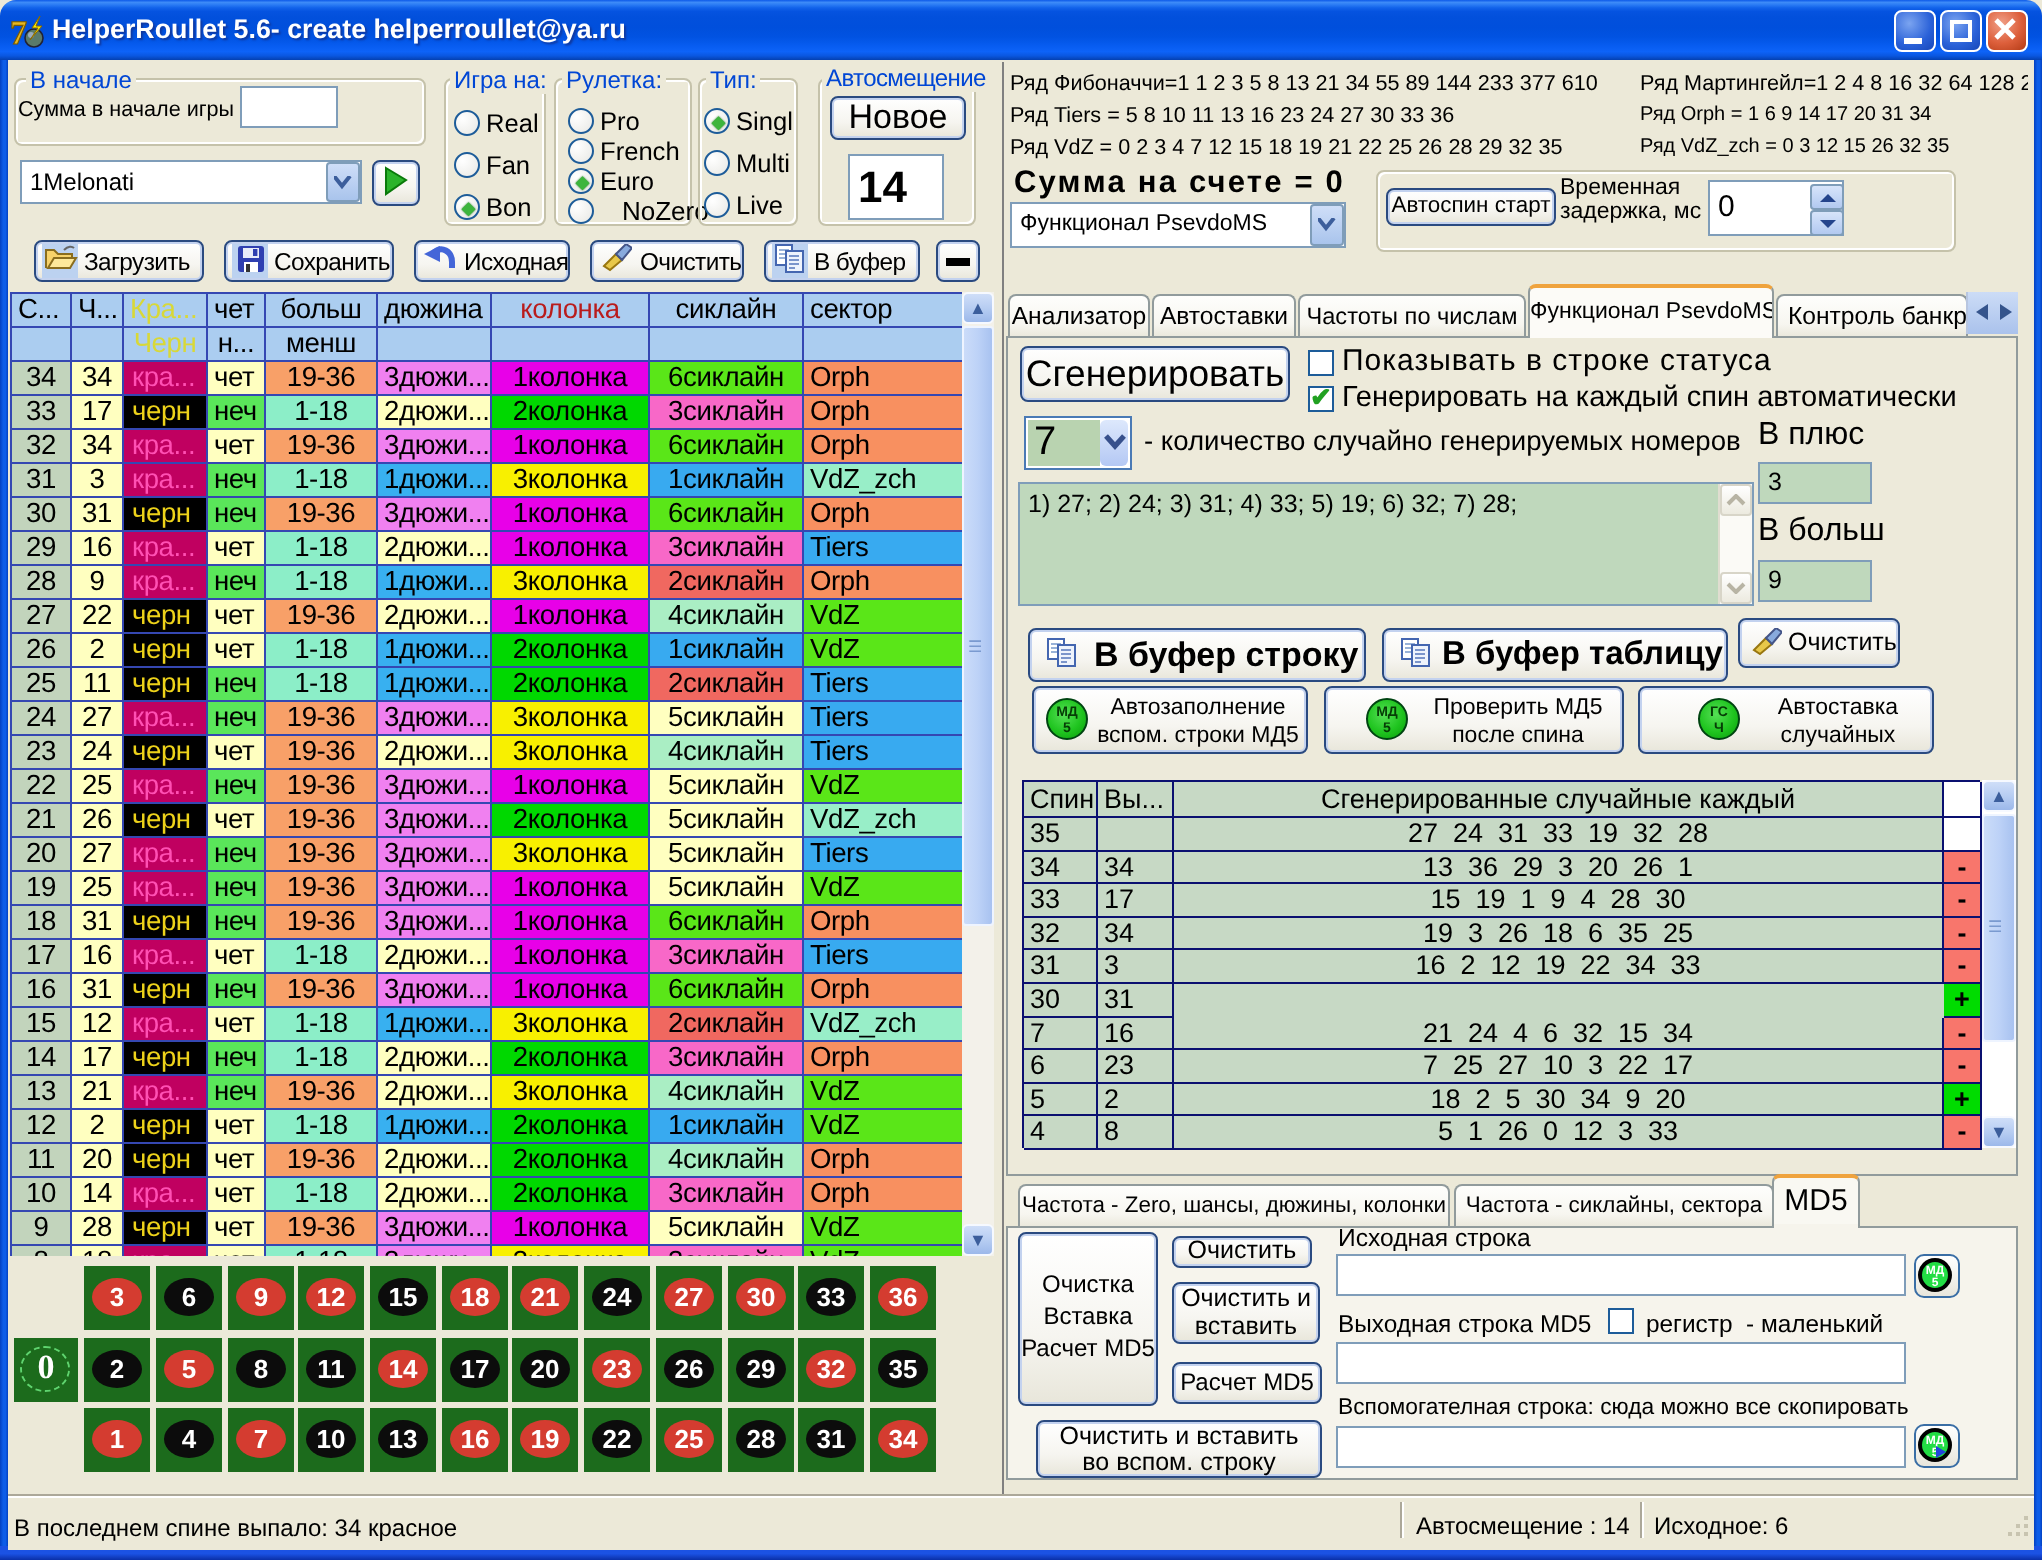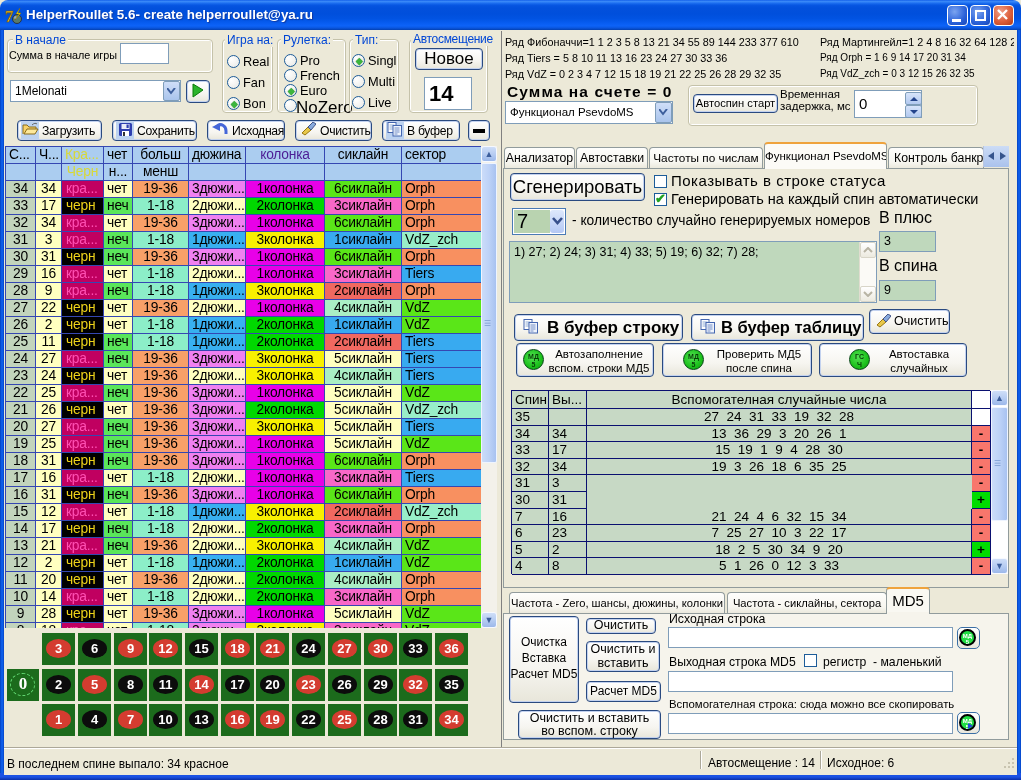--- a/index.html
+++ b/index.html
@@ -108,21 +108,21 @@
 <div class="lbl" style="left:243px;top:96px;font-size:12.8px">Bon</div>
 <div class="grp" style="left:277px;top:39px;width:69px;height:74px"></div>
 <div class="grplbl" style="left:281px;top:33px">Рулетка:</div>
 <div class="radio" style="left:284px;top:54px"></div>
 <div class="lbl" style="left:300px;top:53px;font-size:12.8px">Pro</div>
 <div class="radio" style="left:284px;top:69px"></div>
 <div class="lbl" style="left:300px;top:68px;font-size:12.8px">French</div>
 <div class="radio sel" style="left:284px;top:84px"></div>
 <div class="lbl" style="left:300px;top:83px;font-size:12.8px">Euro</div>
 <div class="radio" style="left:284px;top:99px"></div>
-<div class="lbl" style="left:296px;top:98px;font-size:17px">NoZero</div>
+<div class="lbl" style="left:311px;top:98px;font-size:13px">NoZero</div>
 <div class="grp" style="left:349px;top:39px;width:50px;height:74px"></div>
 <div class="grplbl" style="left:353px;top:33px">Тип:</div>
 <div class="radio sel" style="left:352px;top:54px"></div>
 <div class="lbl" style="left:368px;top:53px;font-size:12.8px">Singl</div>
 <div class="radio" style="left:352px;top:75px"></div>
 <div class="lbl" style="left:368px;top:74px;font-size:12.8px">Multi</div>
 <div class="radio" style="left:352px;top:96px"></div>
 <div class="lbl" style="left:368px;top:95px;font-size:12.8px">Live</div>
 <div class="grp" style="left:409px;top:39px;width:79px;height:74px"></div>
 <div class="grplbl" style="left:411px;top:32px;font-size:12px;letter-spacing:-0.3px">Автосмещение</div>
@@ -184,21 +184,21 @@
 <div class="btn btn2" style="left:468px;top:120px;width:22px;height:21px">
     <div style="position:absolute;left:4px;top:8px;width:12px;height:3.5px;background:#000"></div>
   </div>
 <div id="ltable">
     <div class="lt-cell" style="left:0px;top:0px;width:30px;height:17px;background:#abcdf0;color:#000;text-align:left;padding-left:3px;font-weight:normal;line-height:16px">С...</div>
     <div class="lt-cell" style="left:30px;top:0px;width:26px;height:17px;background:#abcdf0;color:#000;text-align:left;padding-left:3px;font-weight:normal;line-height:16px">Ч...</div>
     <div class="lt-cell" style="left:56px;top:0px;width:42px;height:17px;background:#abcdf0;color:#d8d838;text-align:left;padding-left:3px;font-weight:normal;line-height:16px">Кра...</div>
     <div class="lt-cell" style="left:98px;top:0px;width:29px;height:17px;background:#abcdf0;color:#000;text-align:left;padding-left:3px;font-weight:normal;line-height:16px">чет</div>
     <div class="lt-cell" style="left:127px;top:0px;width:56px;height:17px;background:#abcdf0;color:#000;text-align:center;font-weight:normal;line-height:16px">больш</div>
     <div class="lt-cell" style="left:183px;top:0px;width:57px;height:17px;background:#abcdf0;color:#000;text-align:left;padding-left:3px;font-weight:normal;line-height:16px">дюжина</div>
-    <div class="lt-cell" style="left:240px;top:0px;width:79px;height:17px;background:#abcdf0;color:#4c1d95;text-align:center;font-weight:normal;line-height:16px">колонка</div>
+    <div class="lt-cell" style="left:240px;top:0px;width:79px;height:17px;background:#abcdf0;color:#b91c1c;text-align:center;font-weight:normal;line-height:16px">колонка</div>
     <div class="lt-cell" style="left:319px;top:0px;width:77px;height:17px;background:#abcdf0;color:#000;text-align:center;font-weight:normal;line-height:16px">сиклайн</div>
     <div class="lt-cell" style="left:396px;top:0px;width:80px;height:17px;background:#abcdf0;color:#000;text-align:left;padding-left:3px;font-weight:normal;line-height:16px">сектор</div>
     <div class="lt-cell" style="left:0px;top:17px;width:30px;height:17px;background:#abcdf0;color:#000;text-align:center;font-weight:normal;line-height:16px"></div>
     <div class="lt-cell" style="left:30px;top:17px;width:26px;height:17px;background:#abcdf0;color:#000;text-align:center;font-weight:normal;line-height:16px"></div>
     <div class="lt-cell" style="left:56px;top:17px;width:42px;height:17px;background:#abcdf0;color:#d8d838;text-align:center;font-weight:normal;line-height:16px">Черн</div>
     <div class="lt-cell" style="left:98px;top:17px;width:29px;height:17px;background:#abcdf0;color:#000;text-align:center;font-weight:normal;line-height:16px">н...</div>
     <div class="lt-cell" style="left:127px;top:17px;width:56px;height:17px;background:#abcdf0;color:#000;text-align:center;font-weight:normal;line-height:16px">менш</div>
     <div class="lt-cell" style="left:183px;top:17px;width:57px;height:17px;background:#abcdf0;color:#000;text-align:center;font-weight:normal;line-height:16px"></div>
     <div class="lt-cell" style="left:240px;top:17px;width:79px;height:17px;background:#abcdf0;color:#000;text-align:center;font-weight:normal;line-height:16px"></div>
     <div class="lt-cell" style="left:319px;top:17px;width:77px;height:17px;background:#abcdf0;color:#000;text-align:center;font-weight:normal;line-height:16px"></div>
@@ -620,21 +620,21 @@
 <div class="abs" style="left:514px;top:210px;width:36px;height:23px;background:#b9d3b0;z-index:6;font-size:20px;padding-left:3px;line-height:23px">7</div>
 <div class="abs" style="left:550px;top:210px;width:14px;height:23px;border-radius:3px;z-index:6;
 background:linear-gradient(180deg,#dde8fc,#b4c8f4);text-align:center">
 <svg width="11" height="9" style="display:block;margin:7px auto 0">
       <path d="M1 1 L5.5 6 L10 1" fill="none" stroke="#37508c" stroke-width="2.6"></path>
     </svg>
   </div>
 <div class="lbl" style="left:572px;top:213px;font-size:13.8px;z-index:5">- количество случайно генерируемых номеров</div>
 <div class="lbl" style="left:879px;top:209px;font-size:16px;z-index:5">В плюс</div>
 <div class="gb" style="left:879px;top:231px;width:57px;height:21px;font-size:12.5px;padding-left:4px;line-height:19px;z-index:5">3</div>
-<div class="lbl" style="left:879px;top:257px;font-size:16px;z-index:5">В спина</div>
+<div class="lbl" style="left:879px;top:257px;font-size:16px;z-index:5">В больш</div>
 <div class="gb" style="left:879px;top:280px;width:57px;height:21px;font-size:12.5px;padding-left:4px;line-height:19px;z-index:5">9</div>
 <div class="abs" style="left:509px;top:241px;width:368px;height:62px;background:#bfd8bc;border:1px solid #7f9db9;z-index:5;font-size:12.5px;padding:3px 0 0 4px">1) 27; 2) 24; 3) 31; 4) 33; 5) 19; 6) 32; 7) 28;</div>
 <div class="abs" style="left:859px;top:242px;width:17px;height:60px;background:#fbfaf6;z-index:6;border-left:1px solid #e0ddd0">
 <div style="position:absolute;top:0;width:16px;height:16px;background:linear-gradient(180deg,#fff,#eceadf);border:1px solid #d8d5c8;border-radius:2px">
 <svg width="10" height="6" style="display:block;margin:4px auto 0">
         <path d="M1 5 L5 1 L9 5" fill="none" stroke="#b8b4a4" stroke-width="2"></path>
       </svg>
     </div>
 <div style="position:absolute;bottom:0;width:16px;height:16px;background:linear-gradient(180deg,#fff,#eceadf);border:1px solid #d8d5c8;border-radius:2px">
 <svg width="10" height="6" style="display:block;margin:4px auto 0">
@@ -675,40 +675,41 @@
     <span class="icongrn" style="position:absolute;left:20px;top:5px">МД<br>5</span>
     <span style="position:absolute;left:46px;top:3px;font-size:11.5px;width:100px;text-align:center;line-height:14px;white-space:normal">Проверить МД5<br>после спина</span>
   </div>
 <div class="btn btn2" style="left:819px;top:343px;width:148px;height:34px;z-index:5">
     <span class="icongrn" style="position:absolute;left:29px;top:5px">ГС<br>Ч</span>
     <span style="position:absolute;left:54px;top:3px;font-size:11.5px;width:90px;text-align:center;line-height:14px;white-space:normal">Автоставка<br>случайных</span>
   </div>
 <div class="abs" style="left:511px;top:390px;width:479px;height:184px;background:#c7d9c5;border:1.5px solid #0a1070;z-index:5">
     <div class="rt-cell" style="left:0px;top:0.0px;width:37px;height:18.0px;background:#c7d9c5;text-align:left;padding-left:3px;font-size:13.5px;line-height:18.0px">Спин</div>
     <div class="rt-cell" style="left:37px;top:0.0px;width:38px;height:18.0px;background:#c7d9c5;text-align:left;padding-left:3px;font-size:13.5px;line-height:18.0px">Вы...</div>
-    <div class="rt-cell" style="left:75px;top:0.0px;width:385px;height:18.0px;background:#c7d9c5;text-align:center;padding-left:0px;font-size:13.5px;line-height:18.0px">Вспомогателная случайные числа</div>
+    <div class="rt-cell" style="left:75px;top:0.0px;width:385px;height:18.0px;background:#c7d9c5;text-align:center;padding-left:0px;font-size:13.5px;line-height:18.0px">Сгенерированные случайные каждый</div>
     <div class="rt-cell" style="left:460px;top:0.0px;width:19px;height:18.0px;background:#fff;text-align:left;padding-left:3px;font-size:13.5px;line-height:18.0px"></div>
     <div class="rt-cell" style="left:0px;top:18.0px;width:37px;height:16.6px;background:#c7d9c5;text-align:left;padding-left:3px;font-size:13.5px;line-height:16.6px">35</div>
     <div class="rt-cell" style="left:37px;top:18.0px;width:38px;height:16.6px;background:#c7d9c5;text-align:left;padding-left:3px;font-size:13.5px;line-height:16.6px"></div>
     <div class="rt-cell" style="left:75px;top:18.0px;width:385px;height:16.6px;background:#c7d9c5;text-align:center;padding-left:0px;font-size:13.5px;line-height:16.6px">27&nbsp; 24&nbsp; 31&nbsp; 33&nbsp; 19&nbsp; 32&nbsp; 28</div>
     <div class="rt-cell" style="left:460px;top:18.0px;width:19px;height:16.6px;background:#fff;text-align:center;padding-left:0px;font-size:13.5px;line-height:16.6px"><b></b></div>
     <div class="rt-cell" style="left:0px;top:34.6px;width:37px;height:16.6px;background:#c7d9c5;text-align:left;padding-left:3px;font-size:13.5px;line-height:16.6px">34</div>
     <div class="rt-cell" style="left:37px;top:34.6px;width:38px;height:16.6px;background:#c7d9c5;text-align:left;padding-left:3px;font-size:13.5px;line-height:16.6px">34</div>
     <div class="rt-cell" style="left:75px;top:34.6px;width:385px;height:16.6px;background:#c7d9c5;text-align:center;padding-left:0px;font-size:13.5px;line-height:16.6px">13&nbsp; 36&nbsp; 29&nbsp; 3&nbsp; 20&nbsp; 26&nbsp; 1</div>
     <div class="rt-cell" style="left:460px;top:34.6px;width:19px;height:16.6px;background:#f8766c;text-align:center;padding-left:0px;font-size:13.5px;line-height:16.6px"><b>-</b></div>
     <div class="rt-cell" style="left:0px;top:51.2px;width:37px;height:16.6px;background:#c7d9c5;text-align:left;padding-left:3px;font-size:13.5px;line-height:16.6px">33</div>
     <div class="rt-cell" style="left:37px;top:51.2px;width:38px;height:16.6px;background:#c7d9c5;text-align:left;padding-left:3px;font-size:13.5px;line-height:16.6px">17</div>
     <div class="rt-cell" style="left:75px;top:51.2px;width:385px;height:16.6px;background:#c7d9c5;text-align:center;padding-left:0px;font-size:13.5px;line-height:16.6px">15&nbsp; 19&nbsp; 1&nbsp; 9&nbsp; 4&nbsp; 28&nbsp; 30</div>
     <div class="rt-cell" style="left:460px;top:51.2px;width:19px;height:16.6px;background:#f8766c;text-align:center;padding-left:0px;font-size:13.5px;line-height:16.6px"><b>-</b></div>
     <div class="rt-cell" style="left:0px;top:67.8px;width:37px;height:16.6px;background:#c7d9c5;text-align:left;padding-left:3px;font-size:13.5px;line-height:16.6px">32</div>
     <div class="rt-cell" style="left:37px;top:67.8px;width:38px;height:16.6px;background:#c7d9c5;text-align:left;padding-left:3px;font-size:13.5px;line-height:16.6px">34</div>
     <div class="rt-cell" style="left:75px;top:67.8px;width:385px;height:16.6px;background:#c7d9c5;text-align:center;padding-left:0px;font-size:13.5px;line-height:16.6px">19&nbsp; 3&nbsp; 26&nbsp; 18&nbsp; 6&nbsp; 35&nbsp; 25</div>
     <div class="rt-cell" style="left:460px;top:67.8px;width:19px;height:16.6px;background:#f8766c;text-align:center;padding-left:0px;font-size:13.5px;line-height:16.6px"><b>-</b></div>
     <div class="rt-cell" style="left:0px;top:84.4px;width:37px;height:16.6px;background:#c7d9c5;text-align:left;padding-left:3px;font-size:13.5px;line-height:16.6px">31</div>
     <div class="rt-cell" style="left:37px;top:84.4px;width:38px;height:16.6px;background:#c7d9c5;text-align:left;padding-left:3px;font-size:13.5px;line-height:16.6px">3</div>
+    <div class="rt-cell" style="left:75px;top:84.4px;width:385px;height:16.6px;background:#c7d9c5;text-align:center;padding-left:0px;font-size:13.5px;line-height:16.6px">16&nbsp; 2&nbsp; 12&nbsp; 19&nbsp; 22&nbsp; 34&nbsp; 33</div>
     <div class="rt-cell" style="left:460px;top:84.4px;width:19px;height:16.6px;background:#f8766c;text-align:center;padding-left:0px;font-size:13.5px;line-height:16.6px"><b>-</b></div>
     <div class="rt-cell" style="left:0px;top:101.0px;width:37px;height:16.6px;background:#c7d9c5;text-align:left;padding-left:3px;font-size:13.5px;line-height:16.6px">30</div>
     <div class="rt-cell" style="left:37px;top:101.0px;width:38px;height:16.6px;background:#c7d9c5;text-align:left;padding-left:3px;font-size:13.5px;line-height:16.6px">31</div>
     <div class="rt-cell" style="left:460px;top:101.0px;width:19px;height:16.6px;background:#00dc00;text-align:center;padding-left:0px;font-size:13.5px;line-height:16.6px"><b>+</b></div>
     <div class="rt-cell" style="left:0px;top:117.6px;width:37px;height:16.6px;background:#c7d9c5;text-align:left;padding-left:3px;font-size:13.5px;line-height:16.6px">7</div>
     <div class="rt-cell" style="left:37px;top:117.6px;width:38px;height:16.6px;background:#c7d9c5;text-align:left;padding-left:3px;font-size:13.5px;line-height:16.6px">16</div>
     <div class="rt-cell" style="left:75px;top:117.6px;width:385px;height:16.6px;background:#c7d9c5;text-align:center;padding-left:0px;font-size:13.5px;line-height:16.6px">21&nbsp; 24&nbsp; 4&nbsp; 6&nbsp; 32&nbsp; 15&nbsp; 34</div>
     <div class="rt-cell" style="left:460px;top:117.6px;width:19px;height:16.6px;background:#f8766c;text-align:center;padding-left:0px;font-size:13.5px;line-height:16.6px"><b>-</b></div>
     <div class="rt-cell" style="left:0px;top:134.2px;width:37px;height:16.6px;background:#c7d9c5;text-align:left;padding-left:3px;font-size:13.5px;line-height:16.6px">6</div>
     <div class="rt-cell" style="left:37px;top:134.2px;width:38px;height:16.6px;background:#c7d9c5;text-align:left;padding-left:3px;font-size:13.5px;line-height:16.6px">23</div>

